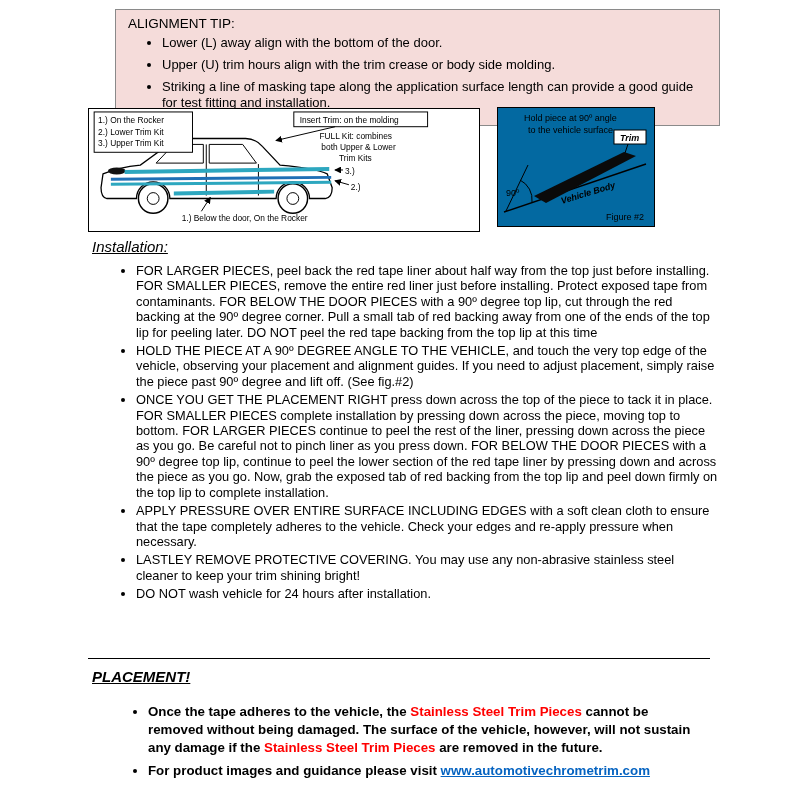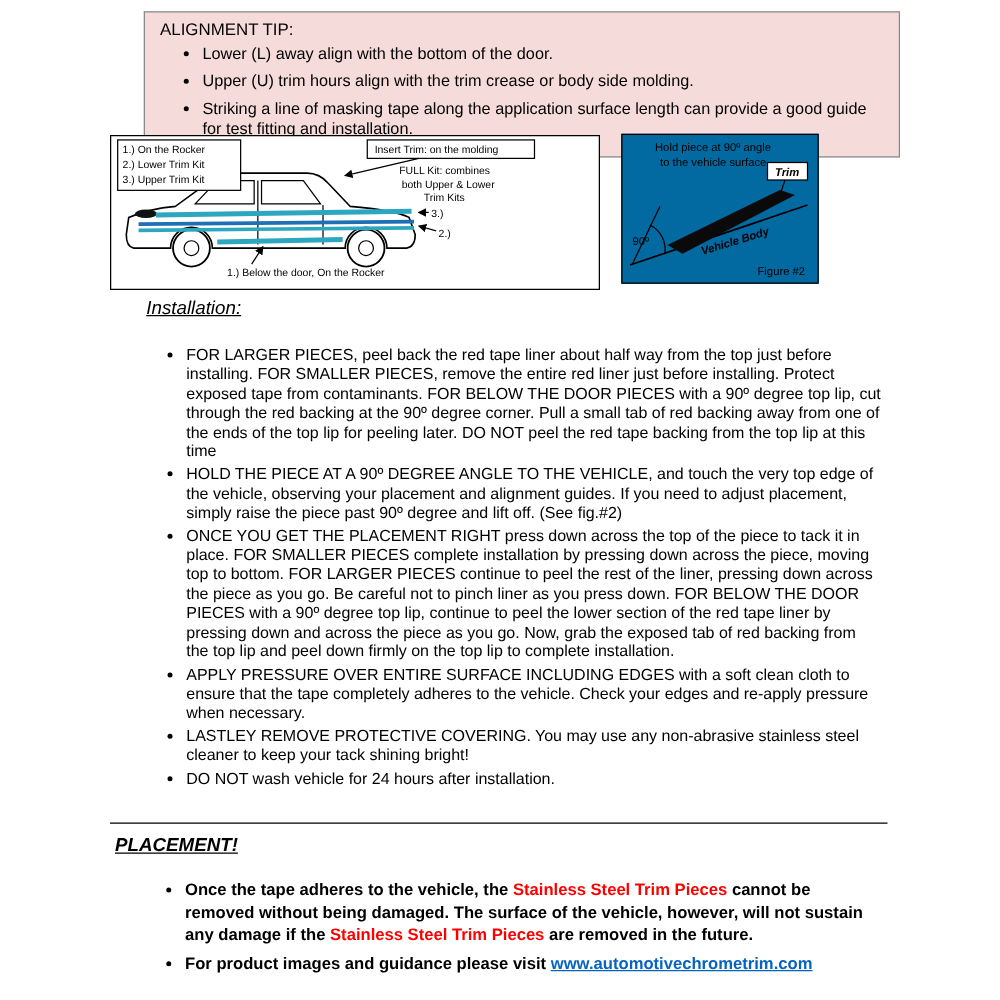--- a/index.html
+++ b/index.html
@@ -18,24 +18,24 @@
            border:1px solid #000;background:#fff;}
   .angle-box{position:absolute;left:497px;top:107px;width:156px;height:118px;
            border:1px solid #000;background:#0369a1;}
   svg text{font-family:"Liberation Sans", sans-serif;fill:#000;}
   .t{font-size:8.5px;}
   .t2{font-size:9px;}
   .t2b{font-size:9px;font-weight:bold;font-style:italic;}
 
   
   .install-heading{position:absolute;left:92px;top:238px;font-size:15px;
-           font-style:italic;text-decoration:underline;margin-left:25px;}
+           font-style:italic;text-decoration:underline;}
   .install-list{position:absolute;left:102px;top:263px;width:616px;
            font-size:12.8px;line-height:15.4px;}
-  .install-list ul{margin:13px;padding-left:34px;}
+  .install-list ul{margin:0;padding-left:34px;}
   .install-list li{margin-bottom:3px;}
 
   
   .divider{position:absolute;left:88px;top:658px;width:622px;height:0;
            border:none;border-top:1.4px solid #000;margin:0;}
   .important-heading{position:absolute;left:92px;top:668px;font-size:15px;
            font-weight:bold;font-style:italic;text-decoration:underline;}
   .imp-wrap{position:absolute;left:102px;top:691px;width:616px;
            font-size:13.3px;font-weight:bold;line-height:18px;}
   .imp-wrap ul{margin:12px;padding-left:34px;}
@@ -121,21 +121,21 @@
     </svg>
   </div>
 
   <div class="install-heading">Installation:</div>
   <div class="install-list">
     <ul>
       <li>FOR LARGER PIECES, peel back the red tape liner about half way from the top just before installing. FOR SMALLER PIECES, remove the entire red liner just before installing. Protect exposed tape from contaminants. FOR BELOW THE DOOR PIECES with a 90º degree top lip, cut through the red backing at the 90º degree corner. Pull a small tab of red backing away from one of the ends of the top lip for peeling later. DO NOT peel the red tape backing from the top lip at this time</li>
       <li>HOLD THE PIECE AT A 90º DEGREE ANGLE TO THE VEHICLE, and touch the very top edge of the vehicle, observing your placement and alignment guides. If you need to adjust placement, simply raise the piece past 90º degree and lift off. (See fig.#2)</li>
       <li>ONCE YOU GET THE PLACEMENT RIGHT press down across the top of the piece to tack it in place.  FOR SMALLER PIECES complete installation by pressing down across the piece, moving top to bottom. FOR LARGER PIECES continue to peel the rest of the liner, pressing down across the piece as you go. Be careful not to pinch liner as you press down. FOR BELOW THE DOOR PIECES with a 90º degree top lip, continue to peel the lower section of the red tape liner by pressing down and across the piece as you go. Now, grab the exposed tab of red backing from the top lip and peel down firmly on the top lip to complete installation.</li>
       <li>APPLY PRESSURE OVER ENTIRE SURFACE INCLUDING EDGES with a soft clean cloth to ensure that the tape completely adheres to the vehicle. Check your edges and re-apply pressure when necessary.</li>
-      <li>LASTLEY REMOVE PROTECTIVE COVERING. You may use any non-abrasive stainless steel cleaner to keep your tack shining bright!</li>
+      <li>LASTLEY REMOVE PROTECTIVE COVERING. You may use any non-abrasive stainless steel cleaner to keep your trim shining bright!</li>
       <li>DO NOT wash vehicle for 24 hours after installation.</li>
     </ul>
   </div>
 
   <hr class="divider">
 
   <div class="important-heading">PLACEMENT!</div>
   <div class="imp-wrap">
     <ul>
       <li><span>Once the tape adheres to the vehicle, the </span><span class="red">Stainless Steel Trim Pieces</span><span> cannot be removed without being damaged. The surface of the vehicle, however, will not sustain any damage if the </span><span class="red">Stainless Steel Trim Pieces</span><span> are removed in the future.</span></li>

